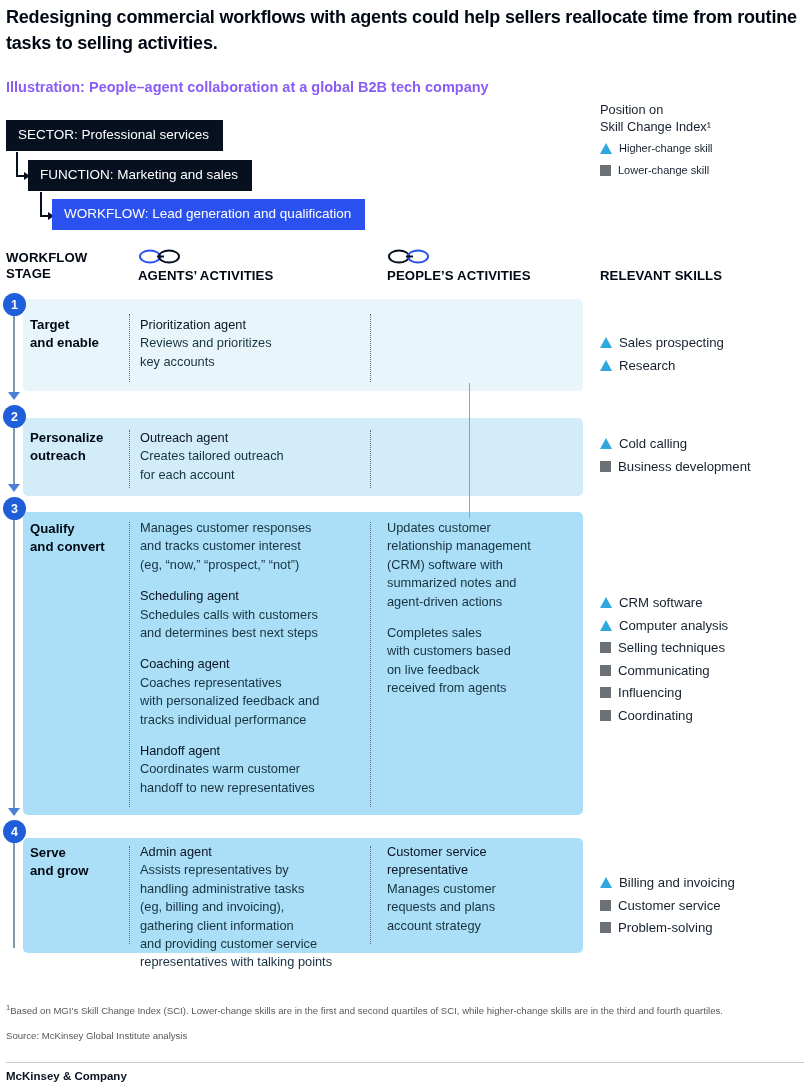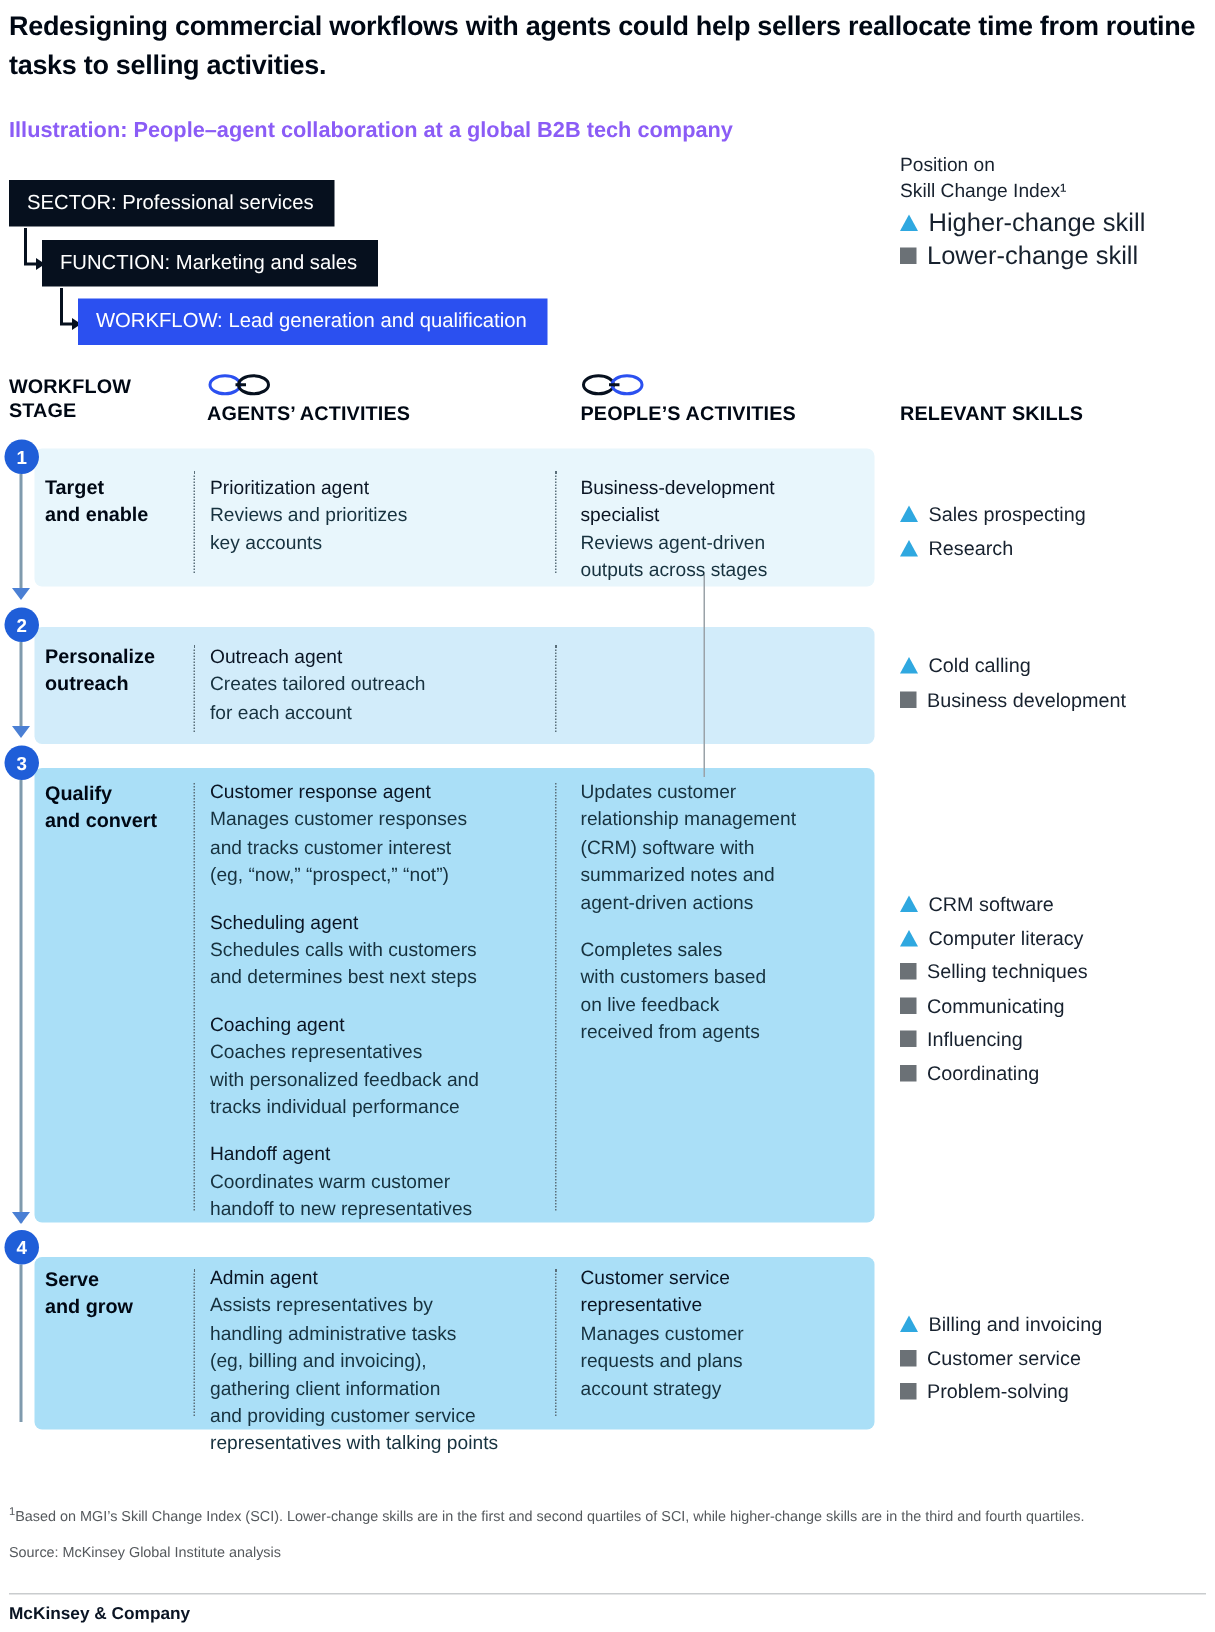--- a/index.html
+++ b/index.html
@@ -49,21 +49,21 @@
 
   .elbow2 { left: 40px; top: 192px; }
   .elbow2 .v { height: 24px; }
   .elbow2 .h { top: 23px; width: 8px; }
   .elbow2 .head { left: 8px; top: 20px; }
 
   
   .legend { position: absolute; left: 600px; top: 102px; width: 205px; }
   .legend-title { font-size: 12.8px; line-height: 16.5px; color: #17212e; }
   .legend-row { display: flex; align-items: center; margin-top: 5px; }
-  .legend-row .lbl { font-size: 17px; color: #17212e; line-height: 17px; }
+  .legend-row .lbl { font-size: 11px; color: #17212e; line-height: 17px; }
 
   .tri {
     width: 0; height: 0; margin-right: 7px;
     border-left: 6.5px solid transparent;
     border-right: 6.5px solid transparent;
     border-bottom: 11px solid #2fa8e0;
   }
   .sq { width: 11px; height: 11px; margin-right: 7px; background: #6b7176; }
 
   
@@ -253,32 +253,29 @@
   <div class="stage-label" style="left:30px; top:520px;">Qualify<br>and convert</div>
   <div class="stage-label" style="left:30px; top:844px;">Serve<br>and grow</div>
 
   <div class="cell" id="agents-1" style="left:140px; top:316px; width:225px;">
       <div><span class="hd">Prioritization agent</span><span>Reviews and prioritizes<br>key accounts</span></div>
     </div>
   <div class="cell" id="agents-2" style="left:140px; top:429px; width:225px;">
       <div><span class="hd">Outreach agent</span><span>Creates tailored outreach<br>for each account</span></div>
     </div>
   <div class="cell" id="agents-3" style="left:140px; top:519px; width:230px;">
-      <div><span class="hd">Customer response agent</span><span>Manages customer responses<br>and tracks customer interest<br>(eg, “now,” “prospect,” “not”)</span></div>
+      <div><span>Manages customer responses<br>and tracks customer interest<br>(eg, “now,” “prospect,” “not”)</span></div>
       <div class="para"><span class="hd">Scheduling agent</span><span>Schedules calls with customers<br>and determines best next steps</span></div>
       <div class="para"><span class="hd">Coaching agent</span><span>Coaches representatives<br>with personalized feedback and<br>tracks individual performance</span></div>
       <div class="para"><span class="hd">Handoff agent</span><span>Coordinates warm customer<br>handoff to new representatives</span></div>
     </div>
   <div class="cell" id="agents-4" style="left:140px; top:843px; width:235px;">
       <div><span class="hd">Admin agent</span><span>Assists representatives by<br>handling administrative tasks<br>(eg, billing and invoicing),<br>gathering client information<br>and providing customer service<br>representatives with talking points</span></div>
     </div>
 
-  <div class="cell" id="people-1" style="left:387px; top:316px; width:195px;">
-      <div><span class="hd">Business-development<br>specialist</span><span>Reviews agent-driven<br>outputs across stages</span></div>
-    </div>
   <div class="cell" id="people-2" style="left:387px; top:429px; width:195px;"></div>
   <div class="cell" id="people-3" style="left:387px; top:519px; width:195px;">
       <div><span>Updates customer<br>relationship management<br>(CRM) software with<br>summarized notes and<br>agent-driven actions</span></div>
       <div class="para"><span>Completes sales<br>with customers based<br>on live feedback<br>received from agents</span></div>
     </div>
   <div class="cell" id="people-4" style="left:387px; top:843px; width:195px;">
       <div><span class="hd">Customer service<br>representative</span><span>Manages customer<br>requests and plans<br>account strategy</span></div>
     </div>
 
   <div class="skills s1" id="skills-1">
@@ -301,21 +298,21 @@
         <span class="lbl">Business development</span>
       </div>
     </div>
   <div class="skills s3" id="skills-3">
       <div class="skill-row">
         <span class="tri"></span>
         <span class="lbl">CRM software</span>
       </div>
       <div class="skill-row">
         <span class="tri"></span>
-        <span class="lbl">Computer literacy</span>
+        <span class="lbl">Computer analysis</span>
       </div>
       <div class="skill-row">
         <span class="sq"></span>
         <span class="lbl">Selling techniques</span>
       </div>
       <div class="skill-row">
         <span class="sq"></span>
         <span class="lbl">Communicating</span>
       </div>
       <div class="skill-row">

